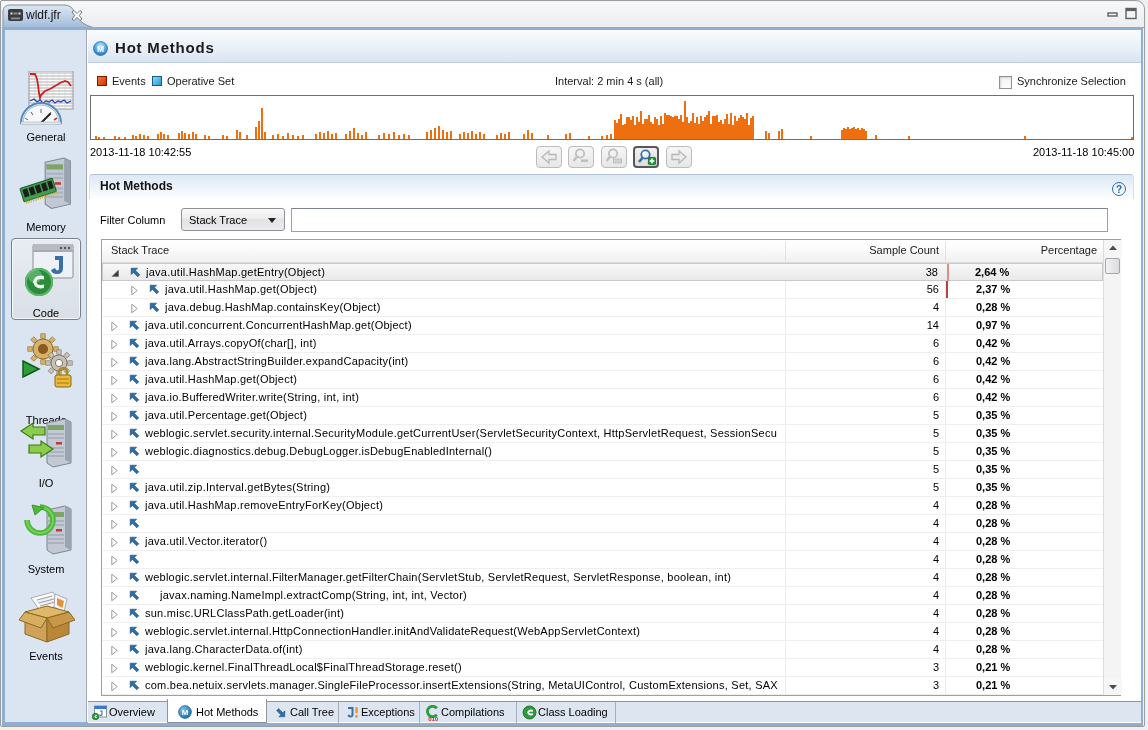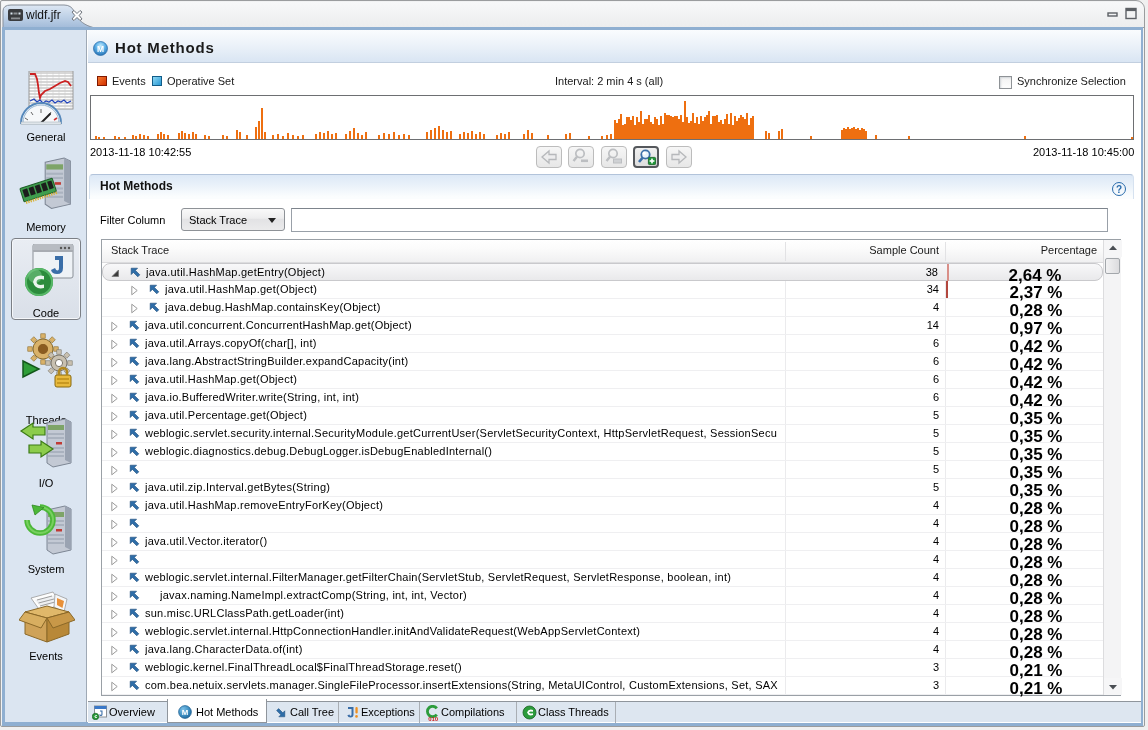--- a/index.html
+++ b/index.html
@@ -27,26 +27,26 @@
 #flabel{position:absolute;left:12px;top:184px;font-size:11px;color:#000}
 #combo{position:absolute;left:93px;top:178px;width:104px;height:23px;border:1px solid #8e9297;border-radius:3px;background:linear-gradient(#f9f9f9 0%,#ededee 45%,#e2e2e4 46%,#ebebec 100%)}
 #combotxt{position:absolute;left:7px;top:5px;font-size:11px;color:#000}
 #comboarr{position:absolute;right:8px;top:9px;width:0;height:0;border-left:4px solid transparent;border-right:4px solid transparent;border-top:5px solid #222}
 #finput{position:absolute;left:203px;top:178px;width:817px;height:24px;border:1px solid #99a0a8;border-top-color:#7d848c;background:#fff}
 #tbl{position:absolute;left:13px;top:209px;width:1020px;height:457px;border:1px solid #9aa0a6;background:#fff}
 #thead{position:absolute;left:0;top:0;width:1001px;height:23px;background:linear-gradient(#ffffff,#fbfbfb 40%,#f0f0f1);border-bottom:1px solid #dcdcde;font-size:11px;color:#1a1a1a}
 .hsep{position:absolute;top:2px;width:1px;height:19px;background:#e2e2e4}
 #rows{position:absolute;left:0;top:23px;width:1001px;height:432px}
 .row{position:absolute;left:0;width:1001px;height:18px;border-bottom:1px solid #efeff1}
-.row.sel{background:linear-gradient(#f8f8f9,#e9e9eb);border:1px solid #c9c9cc;border-radius:8px}
+.row.sel{background:linear-gradient(#f8f8f9,#e9e9eb);border:1px solid #c9c9cc;border-radius:0}
 .tp{position:absolute;top:3px}
 .tp svg{display:block}
 .st{position:absolute;top:2px;font-size:11px;letter-spacing:0.25px;color:#000;white-space:nowrap;overflow:hidden;right:318px}
 .cnt{position:absolute;top:2px;right:164px;width:100px;text-align:right;font-size:11px;color:#000}
-.pct{position:absolute;top:2px;right:7px;width:120px;text-align:center;font-size:17px;font-weight:bold;color:#000}
+.pct{position:absolute;top:2px;right:7px;width:120px;text-align:left;font-size:11px;font-weight:bold;color:#000}
 .rb{position:absolute;left:844px;top:0;width:2px;height:17px}
 .gl{position:absolute;top:0;width:1px;height:432px;background:#ebebed}
 #vsb{position:absolute;left:1001px;top:0;width:18px;height:455px;background:#f4f4f5;border-left:1px solid #dcdcde}
 .sbtn{position:absolute;left:0;width:18px;height:17px;background:#f6f6f7}
 #sthumb{position:absolute;left:1px;top:18px;width:15px;height:16px;background:linear-gradient(90deg,#f2f2f3,#dcdcde);border:1px solid #a3a7ab;border-radius:2px}
 #bstrip{position:absolute;left:83px;top:671px;width:1053px;height:21px;background:#dde6f0;border-top:1px solid #8f959c;font-size:11px}
 .btabsep{position:absolute;top:0;width:1px;height:21px;background:#a9aeb4}
 #seltab{position:absolute;left:79px;top:-3px;width:100px;height:24px;background:#fff;border:1px solid #8f959c;border-top:none;z-index:3}
 .bticon{position:absolute;top:3px}
 .bttxt{position:absolute;top:4px;font-size:11px;color:#000;white-space:nowrap}
@@ -540,21 +540,21 @@
                   <svg class="tw" width="12" height="12" viewBox="0 0 12 12">
                     <path d="M3.8,2.2 L3.8,10.8 L9.2,6.5 Z" fill="#fff" stroke="#9b9b9b" stroke-width="1"></path>
                   </svg>
                 </span>
                 <span class="tp" style="left:47px">
                   <svg class="mi" width="11" height="11" viewBox="0 0 11 11">
                     <path d="M1.2,1.2 L7.6,1.2 L5.4,3.4 L9.8,7.8 L7.8,9.8 L3.4,5.4 L1.2,7.6 Z" fill="#2e6da8" stroke="#1b4a78" stroke-width="0.6"></path>
                   </svg>
                 </span>
                 <div class="st" style="left:63px">java.util.HashMap.get(Object)</div>
-                <div class="cnt">34</div>
+                <div class="cnt">56</div>
                 <div class="pct">2,37 %</div>
                 <div class="rb" style="background:#b2473e"></div>
               </div>
               <div class="row" style="top:36px">
                 <span class="tp" style="left:26px">
                   <svg class="tw" width="12" height="12" viewBox="0 0 12 12">
                     <path d="M3.8,2.2 L3.8,10.8 L9.2,6.5 Z" fill="#fff" stroke="#9b9b9b" stroke-width="1"></path>
                   </svg>
                 </span>
                 <span class="tp" style="left:47px">
@@ -928,17 +928,17 @@
           <div class="bttxt" style="position:absolute;left:273px">Exceptions</div>
           <svg class="bticon" style="left:337px;position:absolute" width="16" height="16" viewBox="0 0 16 16">
 <path d="M11.8,3.4 A5.2,5.2 0 1 0 11.8,9.6" fill="none" stroke="#2c9c3c" stroke-width="2.8"></path>
 <text x="8.2" y="15.5" font-size="6" font-weight="bold" fill="#cc2020" text-anchor="middle" font-family="Liberation Sans">010</text>
 </svg>
           <div class="bttxt" style="position:absolute;left:353px">Compilations</div>
           <svg class="bticon" style="left:434px;position:absolute" width="15" height="15" viewBox="0 0 15 15">
 <circle cx="7.5" cy="7.5" r="6.5" fill="#2c9c3c" stroke="#156020" stroke-width="0.8"></circle>
 <path d="M11,5 Q6.5,3.5 5,7.5 Q6.5,11.5 11,10 L11,8.2 Q7.8,9.3 7,7.5 Q7.8,5.7 11,6.8 Z" fill="#fff"></path>
 </svg>
-          <div class="bttxt" style="position:absolute;left:450px">Class Threads</div>
+          <div class="bttxt" style="position:absolute;left:450px">Class Loading</div>
    </div>
   </div>
  </div>
 </div>
 
 </body></html>

